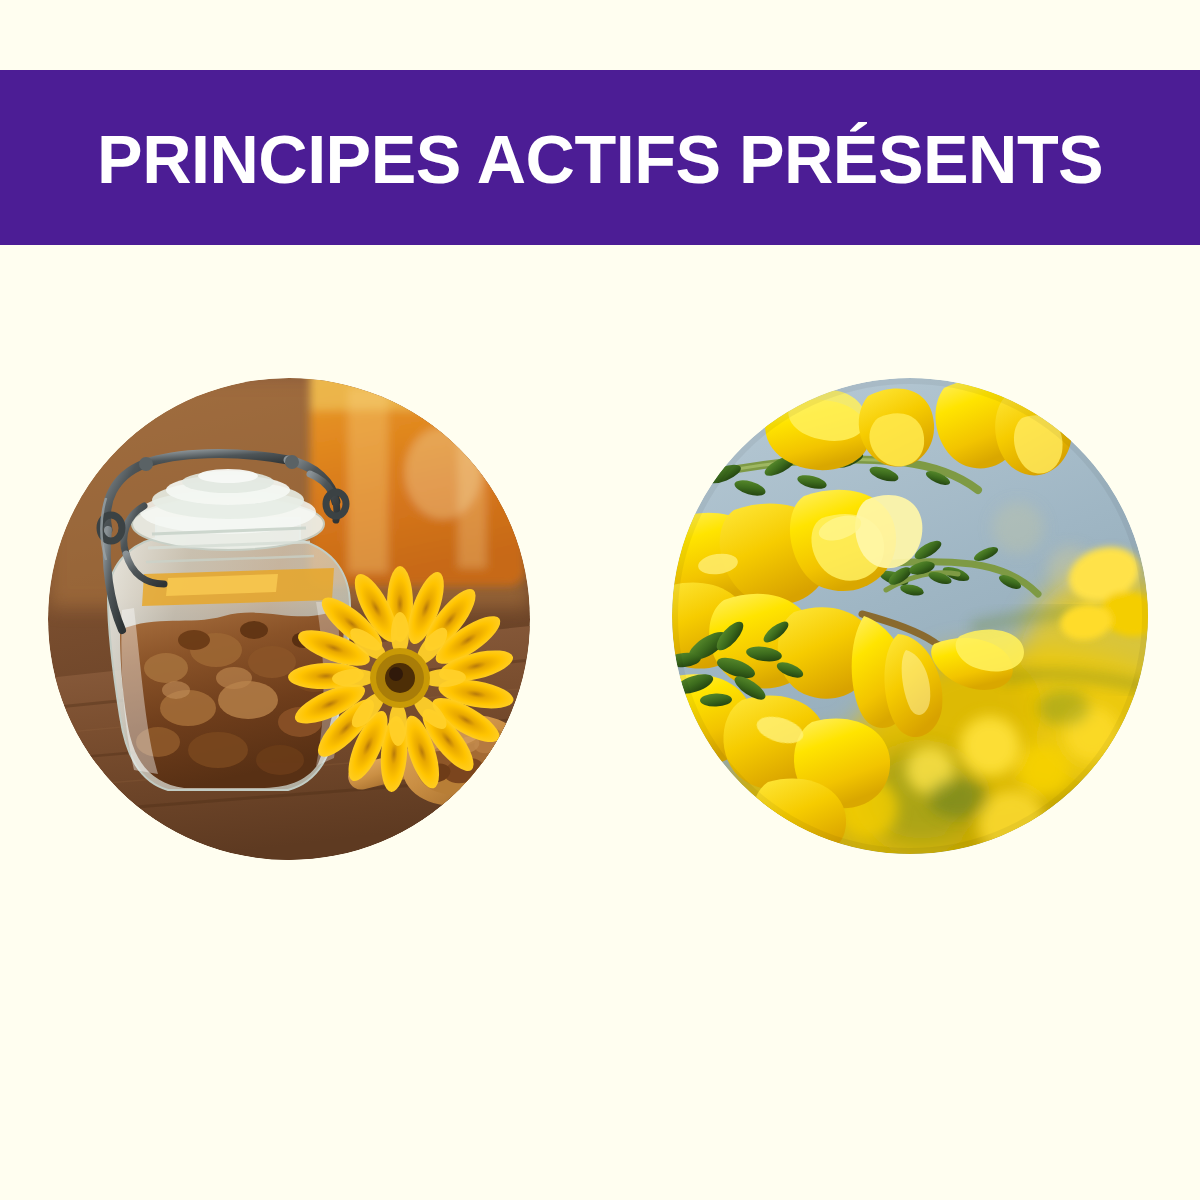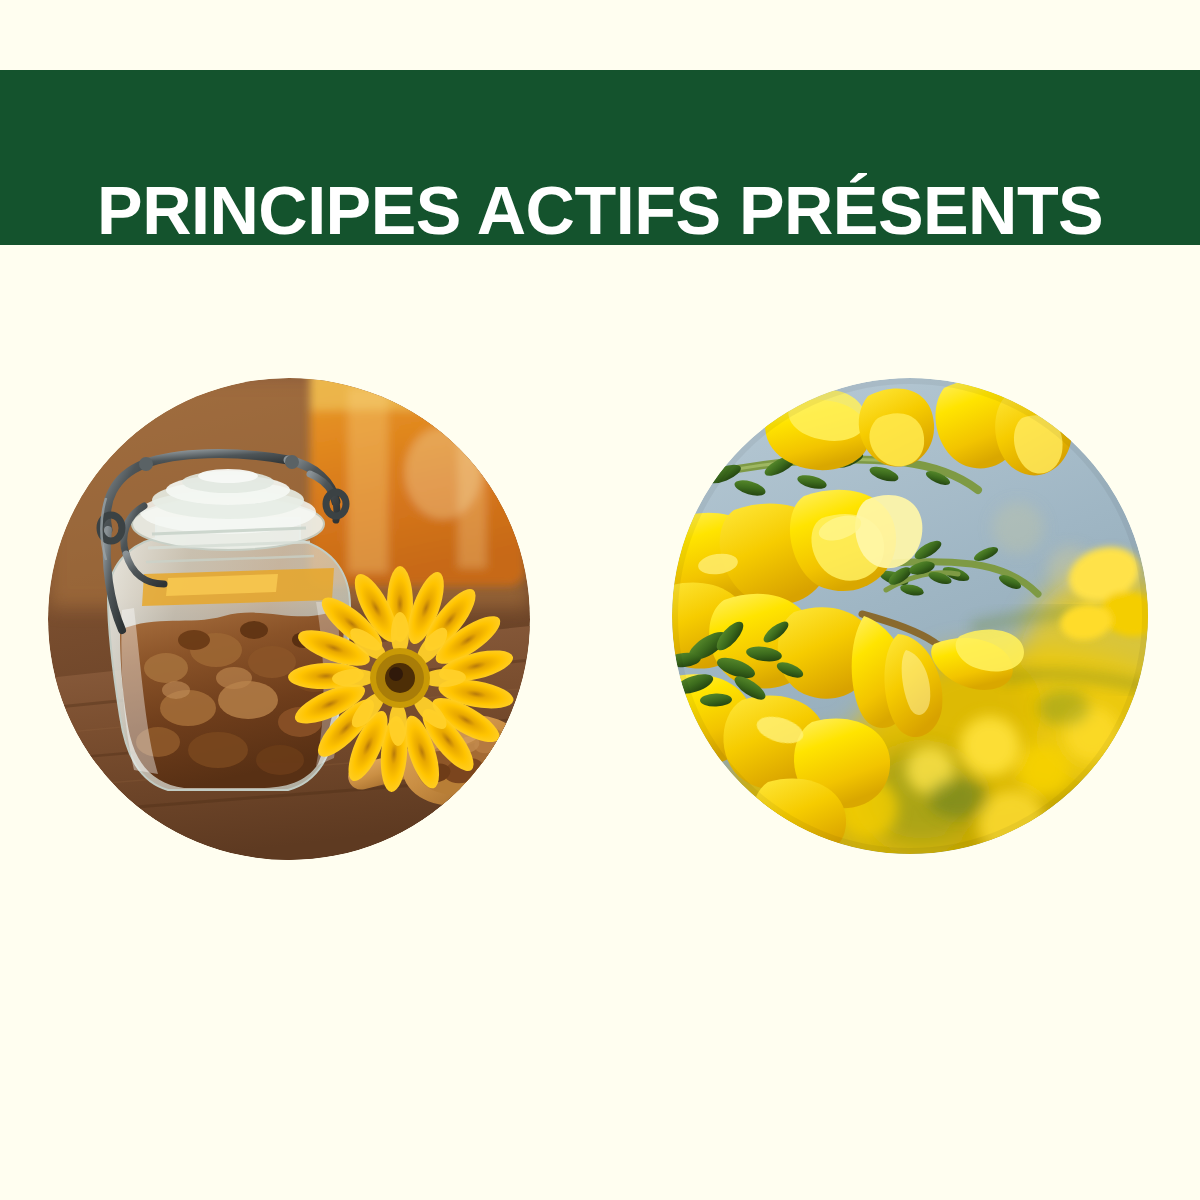--- a/index.html
+++ b/index.html
@@ -20,23 +20,23 @@
     background: #FFFEF0;
   }
 
   
   .header-band {
     position: absolute;
     left: 0;
     top: 70px;
     width: 1200px;
     height: 175px;
-    background: #14532d;
+    background: #4c1d95;
     display: flex;
-    align-items: flex-end;
+    align-items: center;
     justify-content: center;
   }
   .header-title {
     font-family: "Liberation Sans", sans-serif;
     font-weight: 700;
     font-size: 69px;
     line-height: 1;
     letter-spacing: -0.5px;
     color: #FFFFFF;
     text-transform: uppercase;

